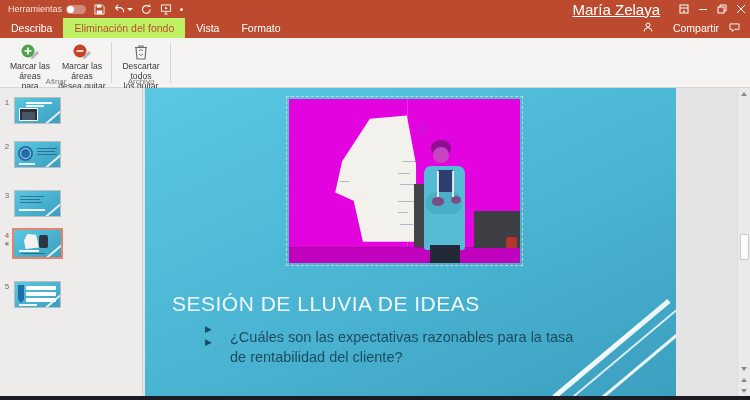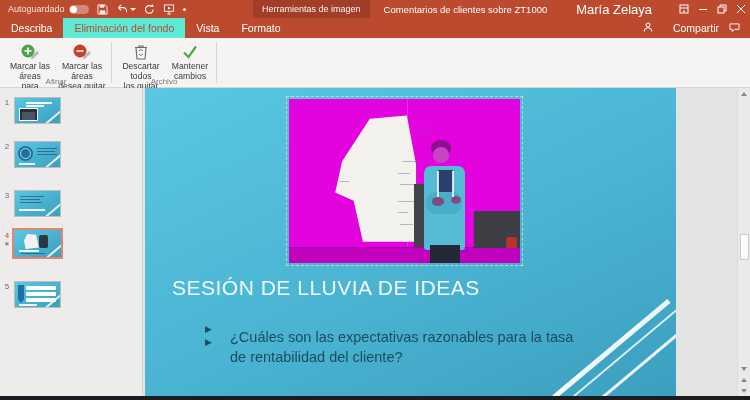--- a/index.html
+++ b/index.html
@@ -16,27 +16,27 @@
   .toggle { width:20px; height:9px; border-radius:5px; background:rgba(255,255,255,.35); position:relative; }
   .toggle::after { content:""; position:absolute; left:1px; top:1px; width:7px; height:7px; border-radius:50%; background:#fff; }
   .qicon { display:flex; align-items:center; opacity:.95; }
   .qicon svg { display:block; }
   .caret-down { width:0; height:0; border-left:3px solid transparent; border-right:3px solid transparent; border-top:3px solid #fff; margin-left:2px; }
   .qdot { width:3px; height:3px; border-radius:50%; background:rgba(255,255,255,.9); }
   .title-center { position:absolute; left:253px; top:0; height:18px; display:flex; align-items:center; }
   .ctx-chip { background:#A23D27; height:18px; display:flex; align-items:center; padding:0 9px; font-size:9px; color:rgba(255,255,255,.95); white-space:nowrap; }
   .doc-title { font-size:9.5px; margin-left:14px; white-space:nowrap; color:#fff; }
   .title-right { position:absolute; right:0; top:0; height:18px; display:flex; align-items:center; }
-  .user-name { font-size:13px; margin-right:22px; color:#fff; white-space:nowrap; }
+  .user-name { font-size:15px; margin-right:14px; color:#fff; white-space:nowrap;text-decoration:underline; }
   .winbtn { width:19px; height:18px; display:flex; align-items:center; justify-content:center; color:#fff; }
   .winbtn svg { display:block; }
   
   .tabrow { height:20px; background:#BB4A2F; display:flex; align-items:stretch; color:#fff; }
   .tab { display:flex; align-items:center; padding:0 11px; font-size:10.5px; white-space:nowrap; cursor:default; }
-  .tab.active { background:#5eead4; color:#BC4A30; }
+  .tab.active { background:#bef264; color:#BC4A30; }
   .tellme { display:flex; align-items:center; gap:5px; margin-left:28px; font-size:10.5px; color:rgba(255,255,255,.95); }
   .tab-right { margin-left:auto; display:flex; align-items:center; gap:10px; padding-right:10px; }
   .share { display:flex; align-items:center; gap:20px; font-size:10.5px; }
   
   .ribbon { position:relative; height:50px; background:#F5F4F3; border-bottom:1px solid #D8D6D4; display:flex; align-items:stretch; padding-left:2px; }
   .rgroup { position:relative; display:flex; align-items:flex-start; padding:2px 2px 12px 2px; }
   .group-label { position:absolute; bottom:1px; left:0; right:0; text-align:center; font-size:8px; color:#7A7977; }
   .rbtn { width:52px; padding-top:2px; text-align:center; cursor:default; }
   .rbtn .ricon { height:19px; display:flex; align-items:center; justify-content:center; }
   .rbtn .rlabel { font-size:8.6px; line-height:10px; color:#3B3A39; }
@@ -52,21 +52,21 @@
           background:linear-gradient(150deg,#5AC8E2 0%,#46AFCE 60%,#3C9FBF 100%); }
   .thumb-row.selected .mini { border:2px solid #E8836A; width:51px; height:31px; margin:-2px 0 0 -2px; }
   .mini::after { content:""; position:absolute; right:4px; bottom:-6px; width:2px; height:26px; background:rgba(255,255,255,.85); transform:rotate(50deg); }
   .mini i { position:absolute; display:block; }
   .m-line { background:rgba(255,255,255,.9); height:1.5px; }
   .m-dim  { background:rgba(20,60,90,.55); height:1px; }
   .canvas { position:relative; flex:1; background:#E4E4E4; overflow:hidden; }
   
   .slide { position:absolute; left:2px; top:0; width:531px; height:308px; overflow:hidden;
            background:linear-gradient(155deg,#5AC8E2 0%,#4AB4D2 55%,#3C9FBF 100%); }
-  .slide-title { position:absolute; left:27px; top:188px; font-size:21px; letter-spacing:.5px; color:#EFF9FC; font-weight:400; }
+  .slide-title { position:absolute; left:27px; top:204px; font-size:21px; letter-spacing:.5px; color:#EFF9FC; font-weight:400; }
   .bullets { position:absolute; left:60px; top:226px; width:382px; }
   .bullet { position:relative; padding-left:25px; font-size:14.5px; line-height:20px; color:#1C4C60; margin-bottom:13px; }
   .bullet .marker { position:absolute; left:0; top:5px; font-size:9px; color:#1C4C60; }
   .stripes { position:absolute; right:0; bottom:0; width:150px; height:170px; overflow:hidden; }
   .stripe { position:absolute; background:#fff; transform:rotate(50deg); }
   
   .pic { position:absolute; left:144px; top:11px; width:231px; height:164px; background:#E203DE;
          outline:1px dashed #cfcfcf; outline-offset:2px; }
   .pic .floor { position:absolute; left:0; bottom:0; width:100%; height:16px; background:#C102BD; border-top:1px solid #AB02A8; }
   .pic .seam { position:absolute; left:118px; top:0; width:1px; height:148px; background:rgba(255,255,255,.18); }
@@ -85,21 +85,21 @@
   .statusstrip { position:absolute; left:0; bottom:0; width:750px; height:4px; background:#1B1B22; }
 </style>
 </head>
 <body>
 
 <div class="app">
 
   <div class="titlebar">
     <div class="qat">
       <div class="autosave">
-        <span>Autoguardado</span>
+        <span>Herramientas</span>
         <span class="toggle"></span>
       </div>
       <span class="qicon">
         <svg width="11" height="11" viewBox="0 0 12 12">
             <path d="M1 1h8l2 2v8H1z" fill="none" stroke="#fff" stroke-width="1"></path>
             <rect x="3" y="7" width="6" height="4" fill="#fff"></rect>
             <rect x="3" y="1" width="5" height="3" fill="#fff"></rect>
           </svg>
       </span>
       <span class="qicon">
@@ -115,24 +115,20 @@
           </svg>
       </span>
       <span class="qicon">
         <svg width="12" height="11" viewBox="0 0 12 12">
             <rect x="1" y="1" width="10" height="7" fill="none" stroke="#fff" stroke-width="1"></rect>
             <path d="M5 3 l3 1.5 -3 1.5 z" fill="#fff"></path>
             <path d="M4 11 h4 M6 8 v3" stroke="#fff" stroke-width="1"></path>
           </svg>
       </span>
       <span class="qdot"></span>
-    </div>
-    <div class="title-center">
-      <span class="ctx-chip">Herramientas de imagen</span>
-      <span class="doc-title">Comentarios de clientes sobre ZT1000</span>
     </div>
     <div class="title-right">
       <span class="user-name">María Zelaya</span>
       <span class="winbtn">
         <svg width="10" height="10" viewBox="0 0 10 10">
             <rect x="1" y="1" width="8" height="8" fill="none" stroke="#fff" stroke-width="1"></rect>
             <path d="M1 4h8" stroke="#fff" stroke-width="1"></path>
             <path d="M5 6 l0 2 M4 7.2 l1 1 1-1" stroke="#fff" stroke-width=".8" fill="none"></path>
           </svg>
       </span>
@@ -218,29 +214,20 @@
         <div class="ricon">
           <svg width="16" height="18" viewBox="0 0 16 18">
               <path d="M3 5 l1 11 h8 l1-11" fill="none" stroke="#6B6B6B" stroke-width="1.1"></path>
               <path d="M2 4.5 h12" stroke="#6B6B6B" stroke-width="1.1"></path>
               <path d="M6 4.5 v-1.5 h4 v1.5" fill="none" stroke="#6B6B6B" stroke-width="1.1"></path>
               <path d="M6 8 l2-1.5 2 1.5 M10 11 l-2 1.5 -2 -1.5" fill="none" stroke="#6B6B6B" stroke-width=".9"></path>
             </svg>
         </div>
         <div class="rlabel">Descartar todos</div>
         <div class="rlabel">los quitar</div>
-      </div>
-      <div class="rbtn" style="width:46px">
-        <div class="ricon">
-          <svg width="18" height="18" viewBox="0 0 18 18">
-              <path d="M3 9.5 l4.5 4.5 L15 3.5" fill="none" stroke="#57A64A" stroke-width="2.2"></path>
-            </svg>
-        </div>
-        <div class="rlabel">Mantener</div>
-        <div class="rlabel">cambios</div>
       </div>
       <div class="group-label">Archivo</div>
     </div>
     <div class="rsep"></div>
   </div>
 
   <div class="workspace">
 
     <div class="thumbs">
 

